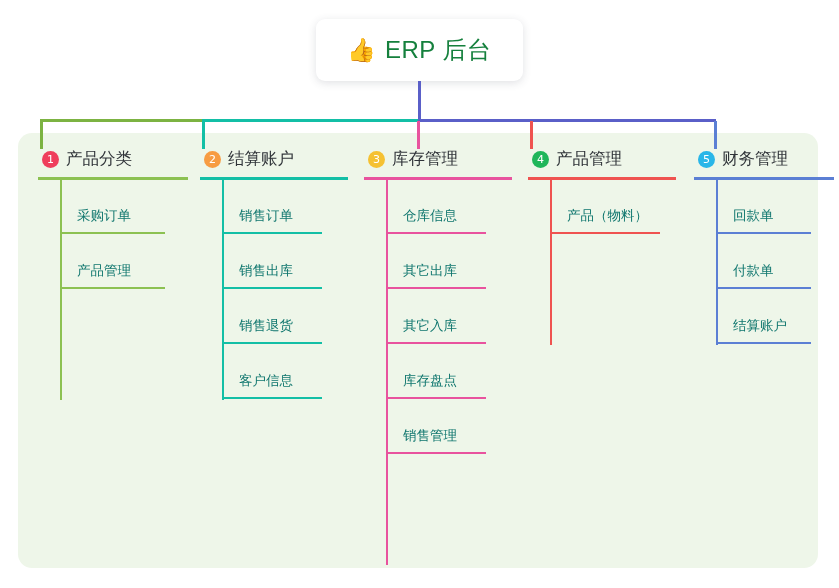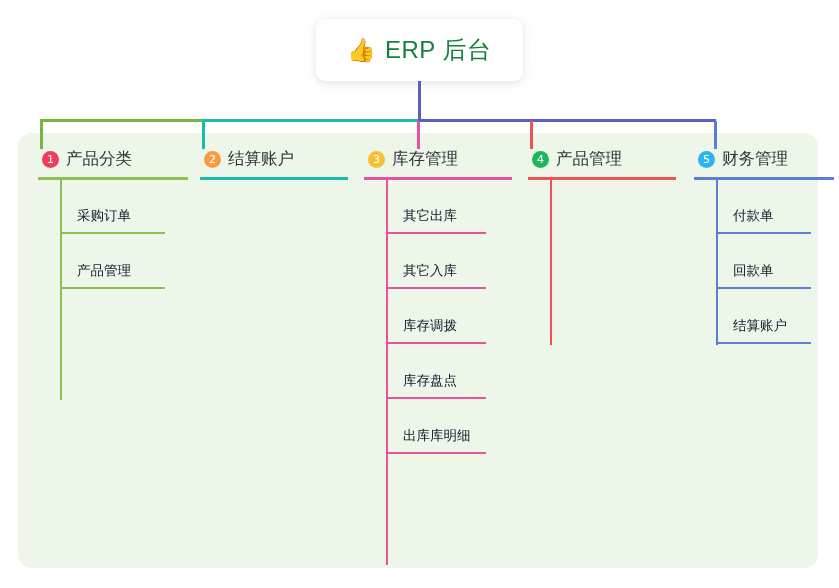--- a/index.html
+++ b/index.html
@@ -112,21 +112,21 @@
   .leaf {
     position: relative;
     height: 55px;
     margin-left: 0;
   }
   .leaf-label {
     position: absolute;
     left: 17px;
     top: 27px;
     font-size: 13.5px;
-    color: #0f172a;
+    color: #0f766e;
     white-space: nowrap;
   }
   .leaf-rule {
     position: absolute;
     left: 0;
     top: 52px;
     height: 2px;
   }
 </style>
 </head>
@@ -167,76 +167,99 @@
           <div class="leaf-rule" style="background: rgb(140, 193, 82); width: 105px;"></div>
         </div>
       </div>
     </div>
     <div class="column" style="left: 200px; width: 148px;">
       <div class="col-header">
         <span class="badge" style="background: rgb(247, 156, 66);">2</span>
         <span class="col-title">结算账户</span>
       </div>
       <div class="col-rule" style="background: rgb(19, 191, 166); width: 148px;"></div>
+      <div class="col-body">
+        <div class="spine" style="background: rgb(19, 191, 166); height: 220px;"></div>
+        <div class="leaf">
+          <span class="leaf-label">销售订单</span>
+          <div class="leaf-rule" style="background: rgb(19, 191, 166); width: 100px;"></div>
+        </div>
+        <div class="leaf">
+          <span class="leaf-label">销售出库</span>
+          <div class="leaf-rule" style="background: rgb(19, 191, 166); width: 100px;"></div>
+        </div>
+        <div class="leaf">
+          <span class="leaf-label">销售退货</span>
+          <div class="leaf-rule" style="background: rgb(19, 191, 166); width: 100px;"></div>
+        </div>
+        <div class="leaf">
+          <span class="leaf-label">客户信息</span>
+          <div class="leaf-rule" style="background: rgb(19, 191, 166); width: 100px;"></div>
+        </div>
+      </div>
     </div>
     <div class="column" style="left: 364px; width: 148px;">
       <div class="col-header">
         <span class="badge" style="background: rgb(245, 193, 50);">3</span>
         <span class="col-title">库存管理</span>
       </div>
       <div class="col-rule" style="background: rgb(232, 83, 158); width: 148px;"></div>
       <div class="col-body">
         <div class="spine" style="background: rgb(232, 83, 158); height: 385px;"></div>
         <div class="leaf">
+          <span class="leaf-label">仓库信息</span>
+          <div class="leaf-rule" style="background: rgb(232, 83, 158); width: 100px;"></div>
+        </div>
+        <div class="leaf">
           <span class="leaf-label">其它出库</span>
           <div class="leaf-rule" style="background: rgb(232, 83, 158); width: 100px;"></div>
         </div>
         <div class="leaf">
           <span class="leaf-label">其它入库</span>
           <div class="leaf-rule" style="background: rgb(232, 83, 158); width: 100px;"></div>
         </div>
         <div class="leaf">
-          <span class="leaf-label">库存调拨</span>
-          <div class="leaf-rule" style="background: rgb(232, 83, 158); width: 100px;"></div>
-        </div>
-        <div class="leaf">
           <span class="leaf-label">库存盘点</span>
           <div class="leaf-rule" style="background: rgb(232, 83, 158); width: 100px;"></div>
         </div>
         <div class="leaf">
-          <span class="leaf-label">出库库明细</span>
+          <span class="leaf-label">销售管理</span>
           <div class="leaf-rule" style="background: rgb(232, 83, 158); width: 100px;"></div>
         </div>
       </div>
     </div>
     <div class="column" style="left: 528px; width: 148px;">
       <div class="col-header">
         <span class="badge" style="background: rgb(31, 182, 90);">4</span>
         <span class="col-title">产品管理</span>
       </div>
       <div class="col-rule" style="background: rgb(239, 83, 80); width: 148px;"></div>
       <div class="col-body">
         <div class="spine" style="background: rgb(239, 83, 80); height: 165px;"></div>
+        <div class="leaf">
+          <span class="leaf-label">产品（物料）</span>
+          <div class="leaf-rule" style="background: rgb(239, 83, 80); width: 110px;"></div>
+        </div>
       </div>
     </div>
     <div class="column" style="left: 694px; width: 140px;">
       <div class="col-header">
         <span class="badge" style="background: rgb(41, 182, 232);">5</span>
         <span class="col-title">财务管理</span>
       </div>
       <div class="col-rule" style="background: rgb(91, 127, 212); width: 140px;"></div>
       <div class="col-body">
         <div class="spine" style="background: rgb(91, 127, 212); height: 165px;"></div>
         <div class="leaf">
+          <span class="leaf-label">回款单</span>
+          <div class="leaf-rule" style="background: rgb(91, 127, 212); width: 95px;"></div>
+        </div>
+        <div class="leaf">
           <span class="leaf-label">付款单</span>
           <div class="leaf-rule" style="background: rgb(91, 127, 212); width: 95px;"></div>
         </div>
         <div class="leaf">
-          <span class="leaf-label">回款单</span>
-          <div class="leaf-rule" style="background: rgb(91, 127, 212); width: 95px;"></div>
-        </div>
-        <div class="leaf">
           <span class="leaf-label">结算账户</span>
           <div class="leaf-rule" style="background: rgb(91, 127, 212); width: 95px;"></div>
         </div>
       </div>
     </div>
   </div>
 
 </body></html>

